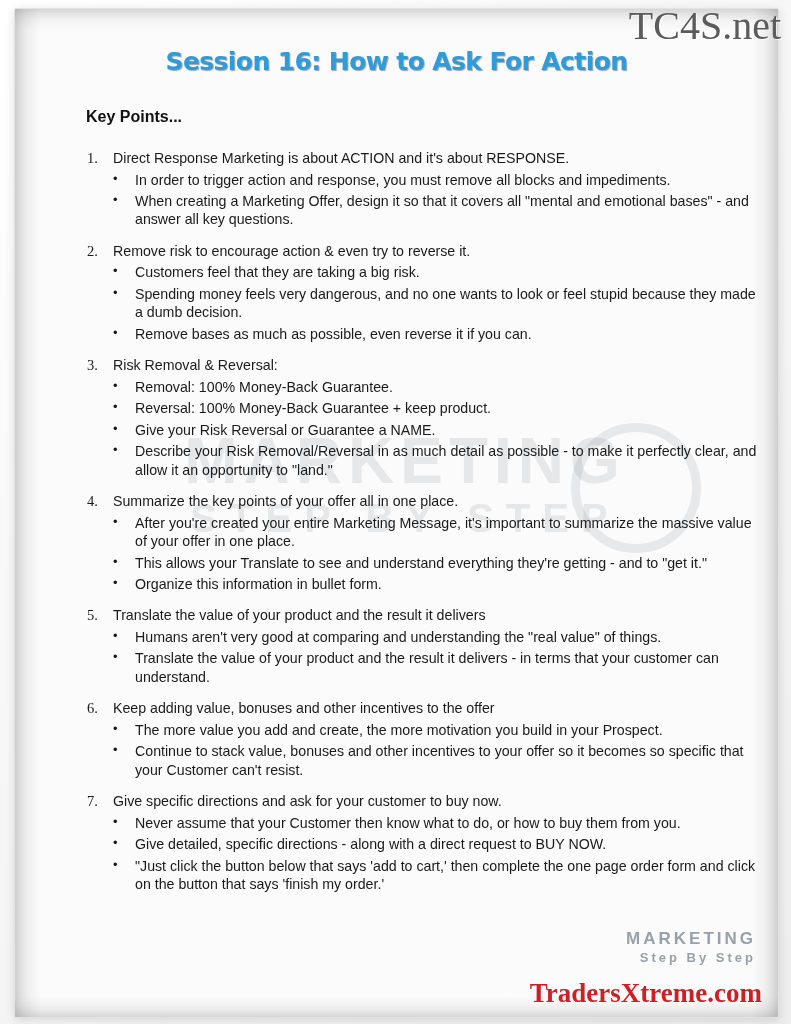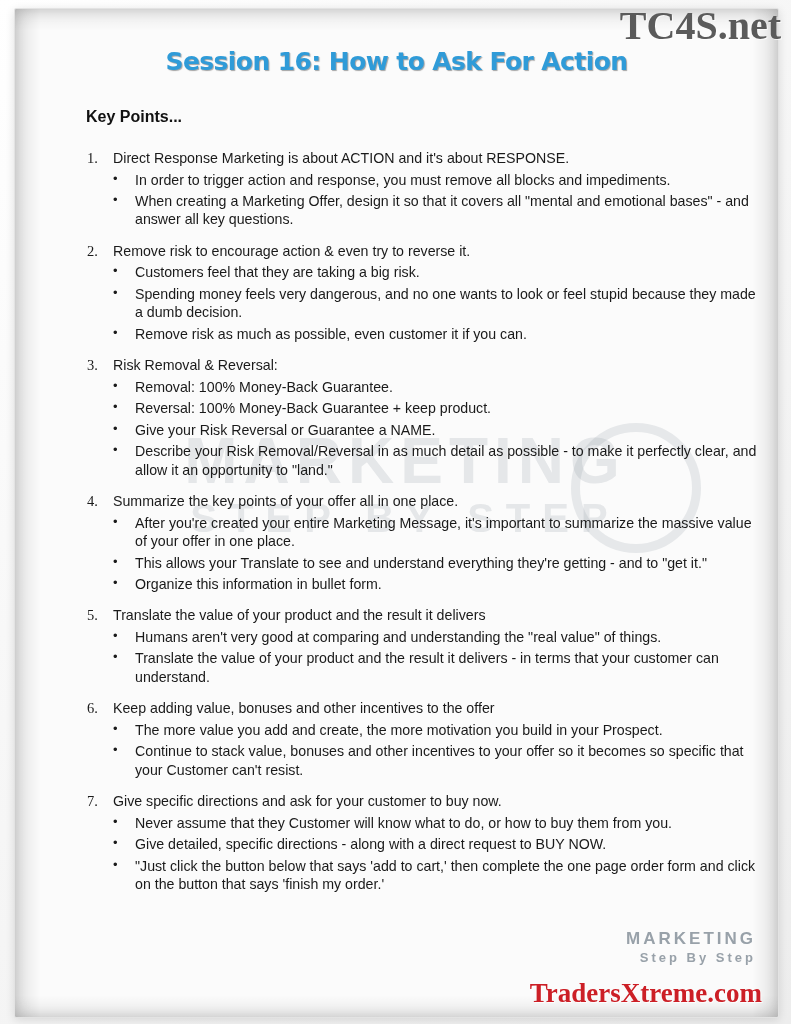--- a/index.html
+++ b/index.html
@@ -85,21 +85,21 @@
     border: 9px solid rgba(150,160,170,0.20);
     border-radius: 50%;
   }
 
   
   #wm-tc4s {
     right: 10px;
     top: 2px;
     color: #5b5b5b;
     font-size: 40px;
-    font-weight: bold;
+    font-weight: normal;
     font-family: "Liberation Serif", serif;
     text-shadow: 1px 1px 0 rgba(255,255,255,0.7);
     letter-spacing: 0px;
   }
 
   
   #wm-dlsub {
     left: 252px;
     top: 492px;
     background: #c9181f;
@@ -273,21 +273,21 @@
               <li>
                 <span class="bullet">•</span>
                 <span class="sub-text">Customers feel that they are taking a big risk.</span>
               </li>
               <li>
                 <span class="bullet">•</span>
                 <span class="sub-text">Spending money feels very dangerous, and no one wants to look or feel stupid because they made a dumb decision.</span>
               </li>
               <li>
                 <span class="bullet">•</span>
-                <span class="sub-text">Remove risk as much as possible, even customer it if you can.</span>
+                <span class="sub-text">Remove bases as much as possible, even reverse it if you can.</span>
               </li>
             </ul>
           </div>
           <div class="item">
             <div class="item-head">
               <span class="item-num">3.</span>
               <span class="item-text">Risk Removal &amp; Reversal:</span>
             </div>
             <ul class="subs">
               <li>
@@ -361,21 +361,21 @@
             </ul>
           </div>
           <div class="item">
             <div class="item-head">
               <span class="item-num">7.</span>
               <span class="item-text">Give specific directions and ask for your customer to buy now.</span>
             </div>
             <ul class="subs">
               <li>
                 <span class="bullet">•</span>
-                <span class="sub-text">Never assume that they Customer will know what to do, or how to buy them from you.</span>
+                <span class="sub-text">Never assume that your Customer then know what to do, or how to buy them from you.</span>
               </li>
               <li>
                 <span class="bullet">•</span>
                 <span class="sub-text">Give detailed, specific directions - along with a direct request to BUY NOW.</span>
               </li>
               <li>
                 <span class="bullet">•</span>
                 <span class="sub-text">"Just click the button below that says 'add to cart,' then complete the one page order form and click on the button that says 'finish my order.'</span>
               </li>
             </ul>

